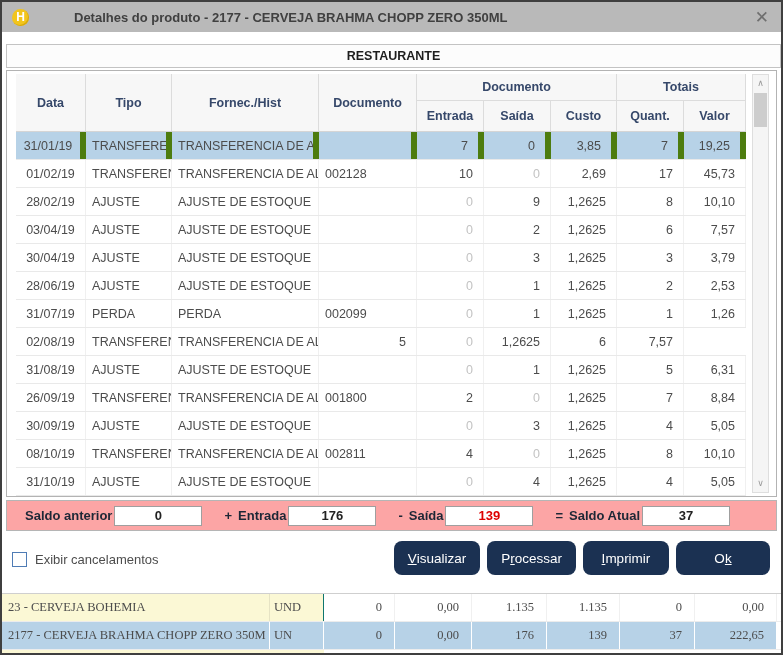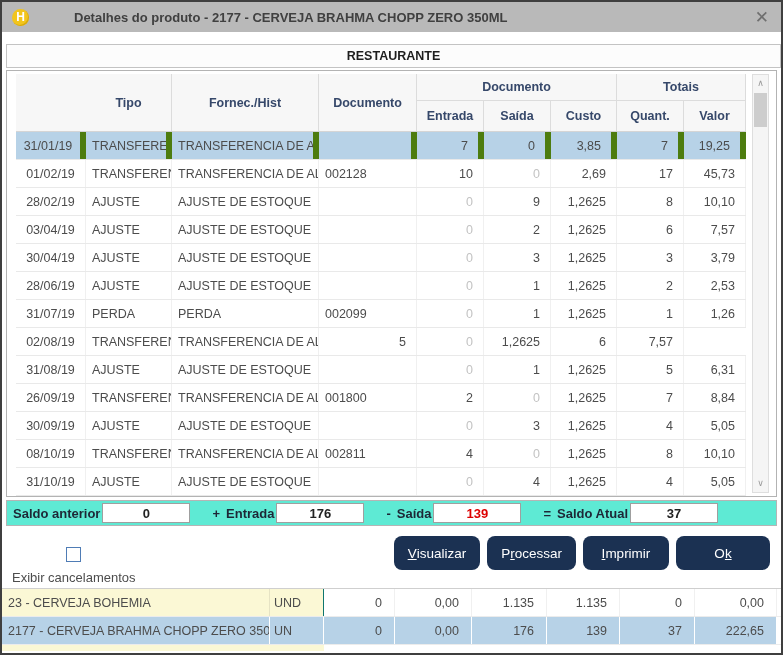--- a/index.html
+++ b/index.html
@@ -43,43 +43,43 @@
 
   
   .vscroll { position:absolute; top:3px; right:7px; width:17px; height:419px; background:#f5f5f5;
              border:1px solid #dedede; }
   .sb-arrow { position:absolute; left:0; right:0; height:15px; color:#9a9a9a; font-size:9px; text-align:center; line-height:15px; }
   .sb-up { top:1px; }
   .sb-down { bottom:1px; }
   .sb-thumb { position:absolute; top:18px; left:1px; right:1px; height:34px; background:#cdcdcd; }
 
   
-  .summary { margin:3px 4px 0 4px; height:26px; background:#5eead4; border:1px solid #b5b5b5;
-             display:flex; align-items:center; font-size:13px; font-weight:bold; color:#1d2736; padding:0 6px; }
+  .summary { margin:3px 4px 0 4px; height:31px; background:#fca5a5; border:1px solid #b5b5b5;
+             display:flex; align-items:center; font-size:13px; font-weight:bold; color:#1d2736; padding:0 18px; }
   .sum-box { width:88px; height:20px; background:#fff; border:1px solid #9f9f9f; display:flex; align-items:center;
              justify-content:center; font-size:13px; color:#222; margin:0 2px; flex:0 0 auto; }
   .sum-op { margin:0 6px 0 20px; }
   .red { color:#dd0000; }
 
   
   .actions { position:relative; height:62px; background:#fff; }
   .chk-row { position:absolute; left:10px; top:21px; display:flex; align-items:center; gap:8px;
-             font-size:13px; color:#4d4d4d;flex-direction:column; }
+             font-size:13px; color:#4d4d4d; }
   .checkbox { width:15px; height:15px; border:1px solid #4f7cb5; background:#fff; flex:0 0 auto; }
   .buttons { position:absolute; right:11px; top:10px; display:flex; gap:7px; }
   .btn { height:34px; min-width:86px; padding:0 14px; background:#1b3152; color:#fff; border:none; border-radius:8px;
          font-size:13.5px; font-family:"Liberation Sans", sans-serif; display:flex; align-items:center; justify-content:center;
          cursor:default; }
   .btn-ok { min-width:94px; }
 
   
   .products { border-top:1px solid #cfcfcf; }
   .p-row { display:grid; grid-template-columns:268px 54px 71px 77px 75px 73px 75px 82px; height:28px;
            font-size:12.5px; color:#4c4c4c; border-bottom:1px solid #ececec; background:#fff; }
-  .p-cell { display:flex; align-items:center; overflow:hidden; white-space:nowrap; border-right:1px solid #f0f0f0; }
+  .p-cell { display:flex; align-items:center; overflow:hidden; white-space:nowrap; border-right:1px solid #f0f0f0;font-family:Liberation Serif, serif; }
   .p-name { background:#fbf8d5; padding-left:6px; border-right:1px solid #e6e3c4; }
   .p-unit { background:#fbf8d5; padding-left:4px; border-right:1px solid #0f766e; }
   .p-num { justify-content:flex-end; padding-right:12px; }
   .p-row.selected .p-cell { background:#b7d2e7; border-right:1px solid #fff; }
   .p-partial { display:grid; grid-template-columns:322px 453px; height:6px; }
   .p-partial .y { background:#fbf8d5; }
   .p-partial .w { background:#fff; }
 </style>
 </head>
 <body>
@@ -89,20 +89,21 @@
   <div class="titlebar">
     <div class="app-icon">H</div>
     <div class="title">Detalhes do produto - 2177 - CERVEJA BRAHMA CHOPP ZERO 350ML</div>
     <div class="close">✕</div>
   </div>
 
   <div class="banner">RESTAURANTE</div>
 
   <div class="mov-panel">
     <div class="m-grid m-header">
+      <div class="h-cell h-span2" style="grid-column:1">Data</div>
       <div class="h-cell h-span2" style="grid-column:2">Tipo</div>
       <div class="h-cell h-span2" style="grid-column:3">Fornec./Hist</div>
       <div class="h-cell h-span2" style="grid-column:4">Documento</div>
       <div class="h-cell h-group h-mov">Documento</div>
       <div class="h-cell h-group h-tot">Totais</div>
       <div class="h-cell" style="grid-column:5;grid-row:2">Entrada</div>
       <div class="h-cell" style="grid-column:6;grid-row:2">Saída</div>
       <div class="h-cell" style="grid-column:7;grid-row:2">Custo</div>
       <div class="h-cell" style="grid-column:8;grid-row:2">Quant.</div>
       <div class="h-cell" style="grid-column:9;grid-row:2">Valor</div>

